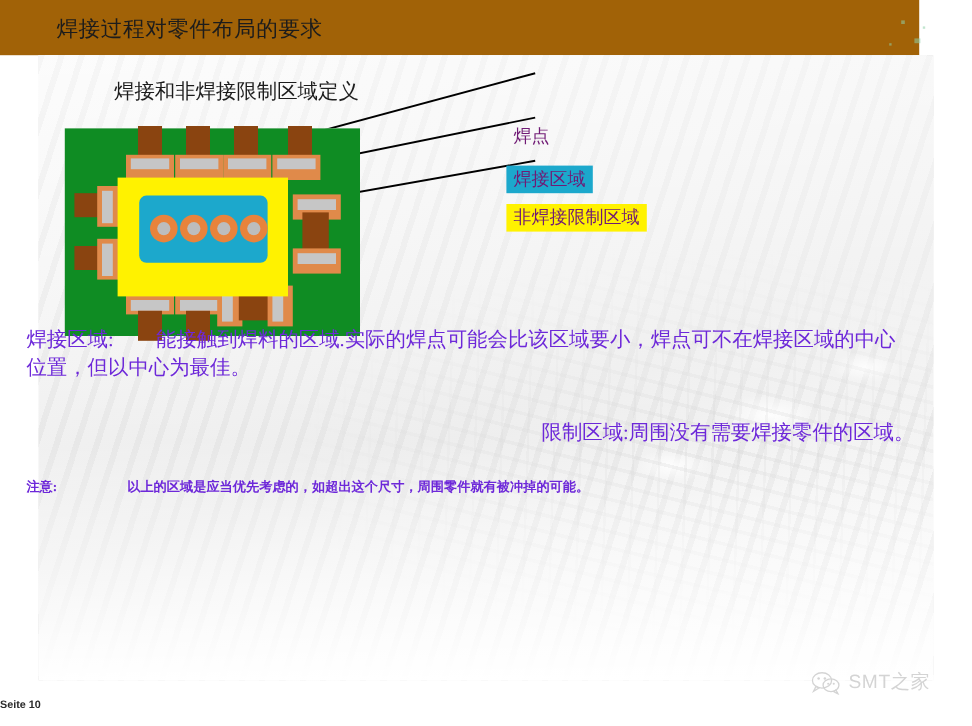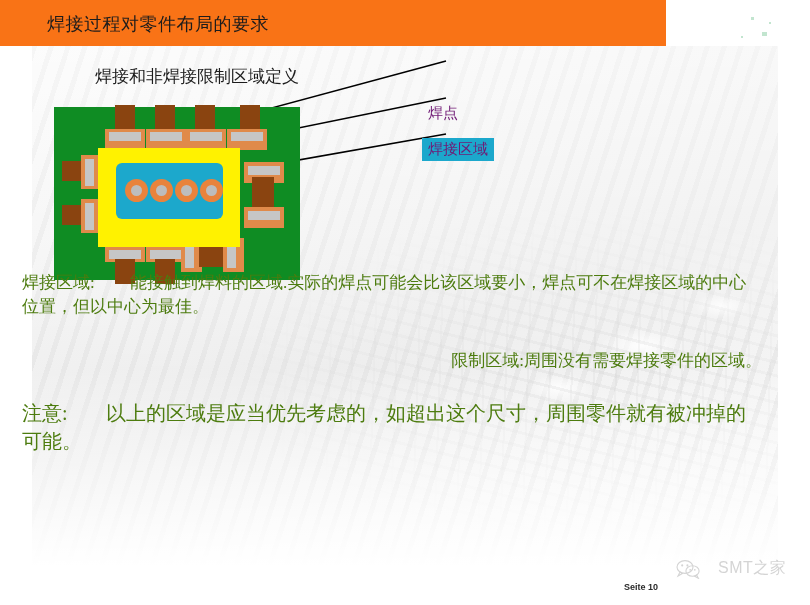--- a/index.html
+++ b/index.html
@@ -21,23 +21,23 @@
     width: 810px;
     height: 605px;
     background: #ffffff;
     overflow: hidden;
   }
 
   
   #header-band {
     position: absolute;
     left: 0; top: 0;
-    width: 666px;
+    width: 766px;
     height: 46px;
-    background: #f97316;
+    background: #a16207;
   }
   #header-title {
     position: absolute;
     left: 47px;
     top: 12px;
     font-size: 18px;
     color: #1c1c1c;
     letter-spacing: 0.5px;
     white-space: nowrap;
     font-family: "Liberation Serif", "DejaVu Serif", serif;
@@ -169,62 +169,63 @@
     padding: 2px 6px;
   }
   #callout-solder-point { left: 422px; top: 102px; background: transparent; }
   #callout-solder-area  { left: 422px; top: 138px; background: #1ca8cc; }
   #callout-keepout-area { left: 422px; top: 170px; background: #fff200; }
 
   
   .body-text {
     position: absolute;
     font-size: 17px;
-    color: #4d7c0f;
+    color: #6d28d9;
     line-height: 1.42;
   }
   #para-solder-area {
     left: 22px;
     top: 271px;
     width: 740px;
   }
   #para-restricted {
     left: 22px;
     top: 349px;
     width: 740px;
     text-align: right;
   }
   #para-note {
     left: 22px;
     top: 399px;
     width: 740px;
-    font-size: 20px;
+    font-size: 11px;
+    font-weight: bold;
   }
   .term { display: inline-block; min-width: 108px; }
   .term-note { display: inline-block; min-width: 84px; }
 
   
   #footer-page {
     position: absolute;
     left: 0;
     top: 582px;
     width: 658px;
-    text-align: right;
+    text-align: left;
     font-family: "Liberation Sans", "DejaVu Sans", sans-serif;
     font-size: 9px;
     font-weight: bold;
     color: #2a2a2a;
   }
   #watermark {
     position: absolute;
     left: 676px;
     top: 558px;
     display: flex;
     align-items: center;
-    gap: 16px;
+    gap: 5px;
     opacity: .42;
   }
   #watermark-text {
     font-family: "Liberation Sans", "DejaVu Sans", sans-serif;
     font-size: 16px;
     color: #9a9a9a;
     letter-spacing: 0.5px;
   }
 </style>
 </head>
@@ -307,20 +308,21 @@
 
       <div class="solder-ball" style="left:71px;"></div>
       <div class="solder-ball" style="left:96px;"></div>
       <div class="solder-ball" style="left:121px;"></div>
       <div class="solder-ball" style="left:146px;"></div>
     </div>
   </div>
 
   <div class="callout" id="callout-solder-point">焊点</div>
   <div class="callout" id="callout-solder-area">焊接区域</div>
+  <div class="callout" id="callout-keepout-area">非焊接限制区域</div>
 
   <div class="body-text" id="para-solder-area">
     <span class="term">焊接区域:</span><span>能接触到焊料的区域.实际的焊点可能会比该区域要小，焊点可不在焊接区域的中心位置，但以中心为最佳。</span>
   </div>
 
   <div class="body-text" id="para-restricted">
     <span class="term">限制区域:</span><span>周围没有需要焊接零件的区域。</span>
   </div>
 
   <div class="body-text" id="para-note">

